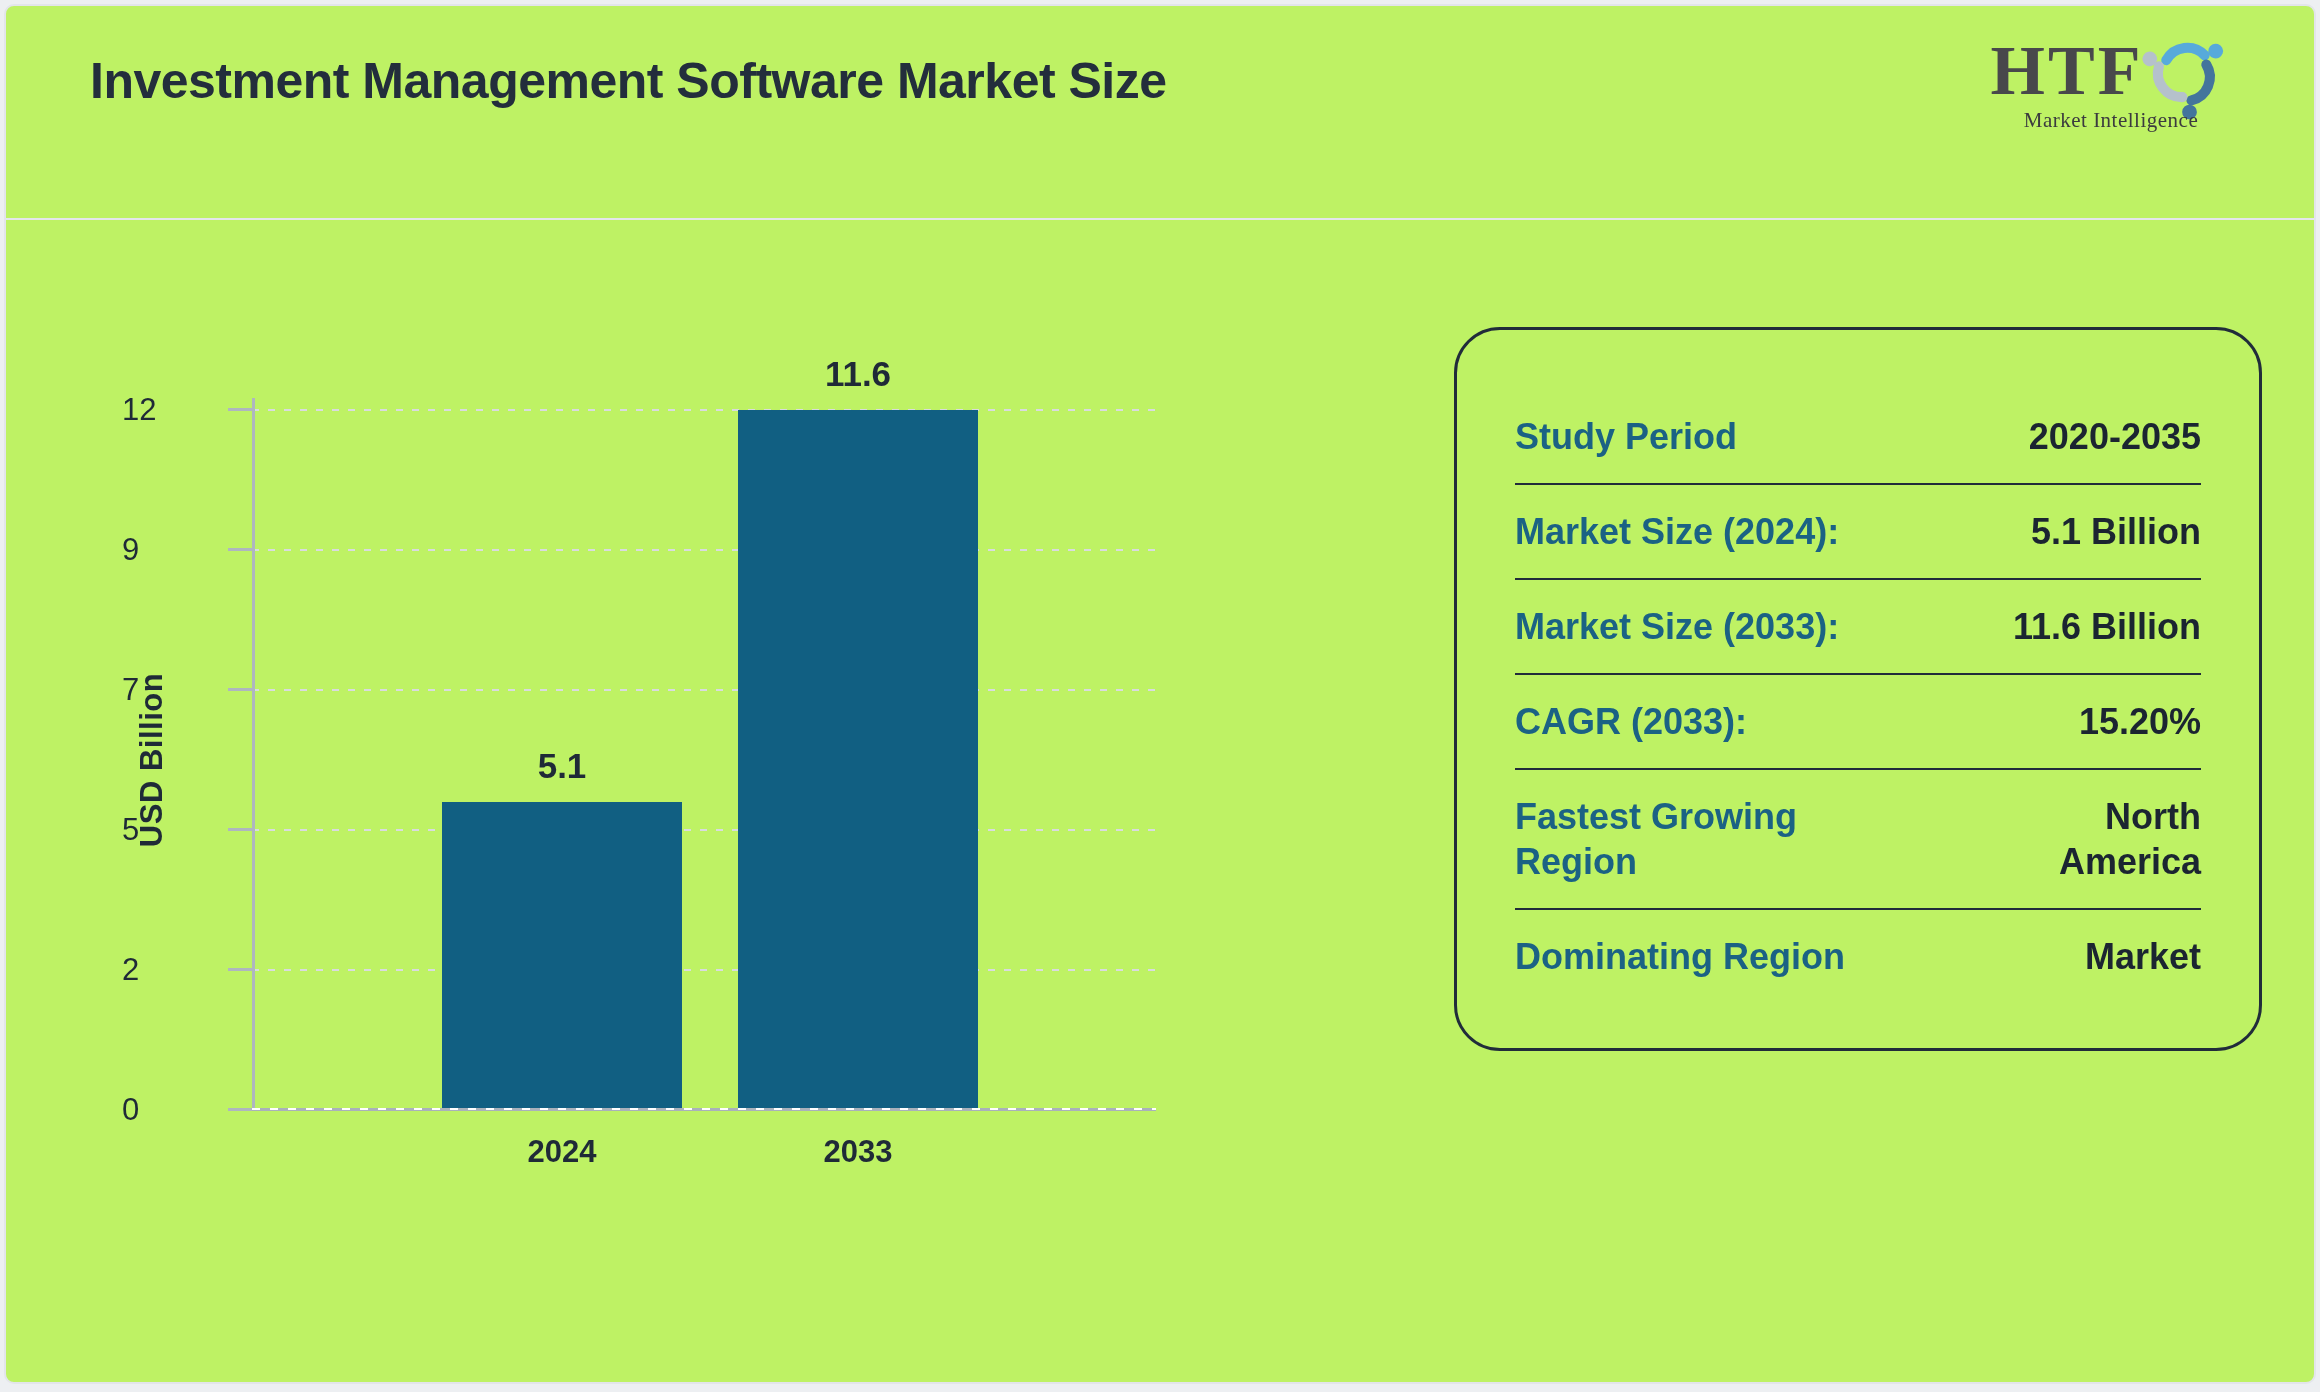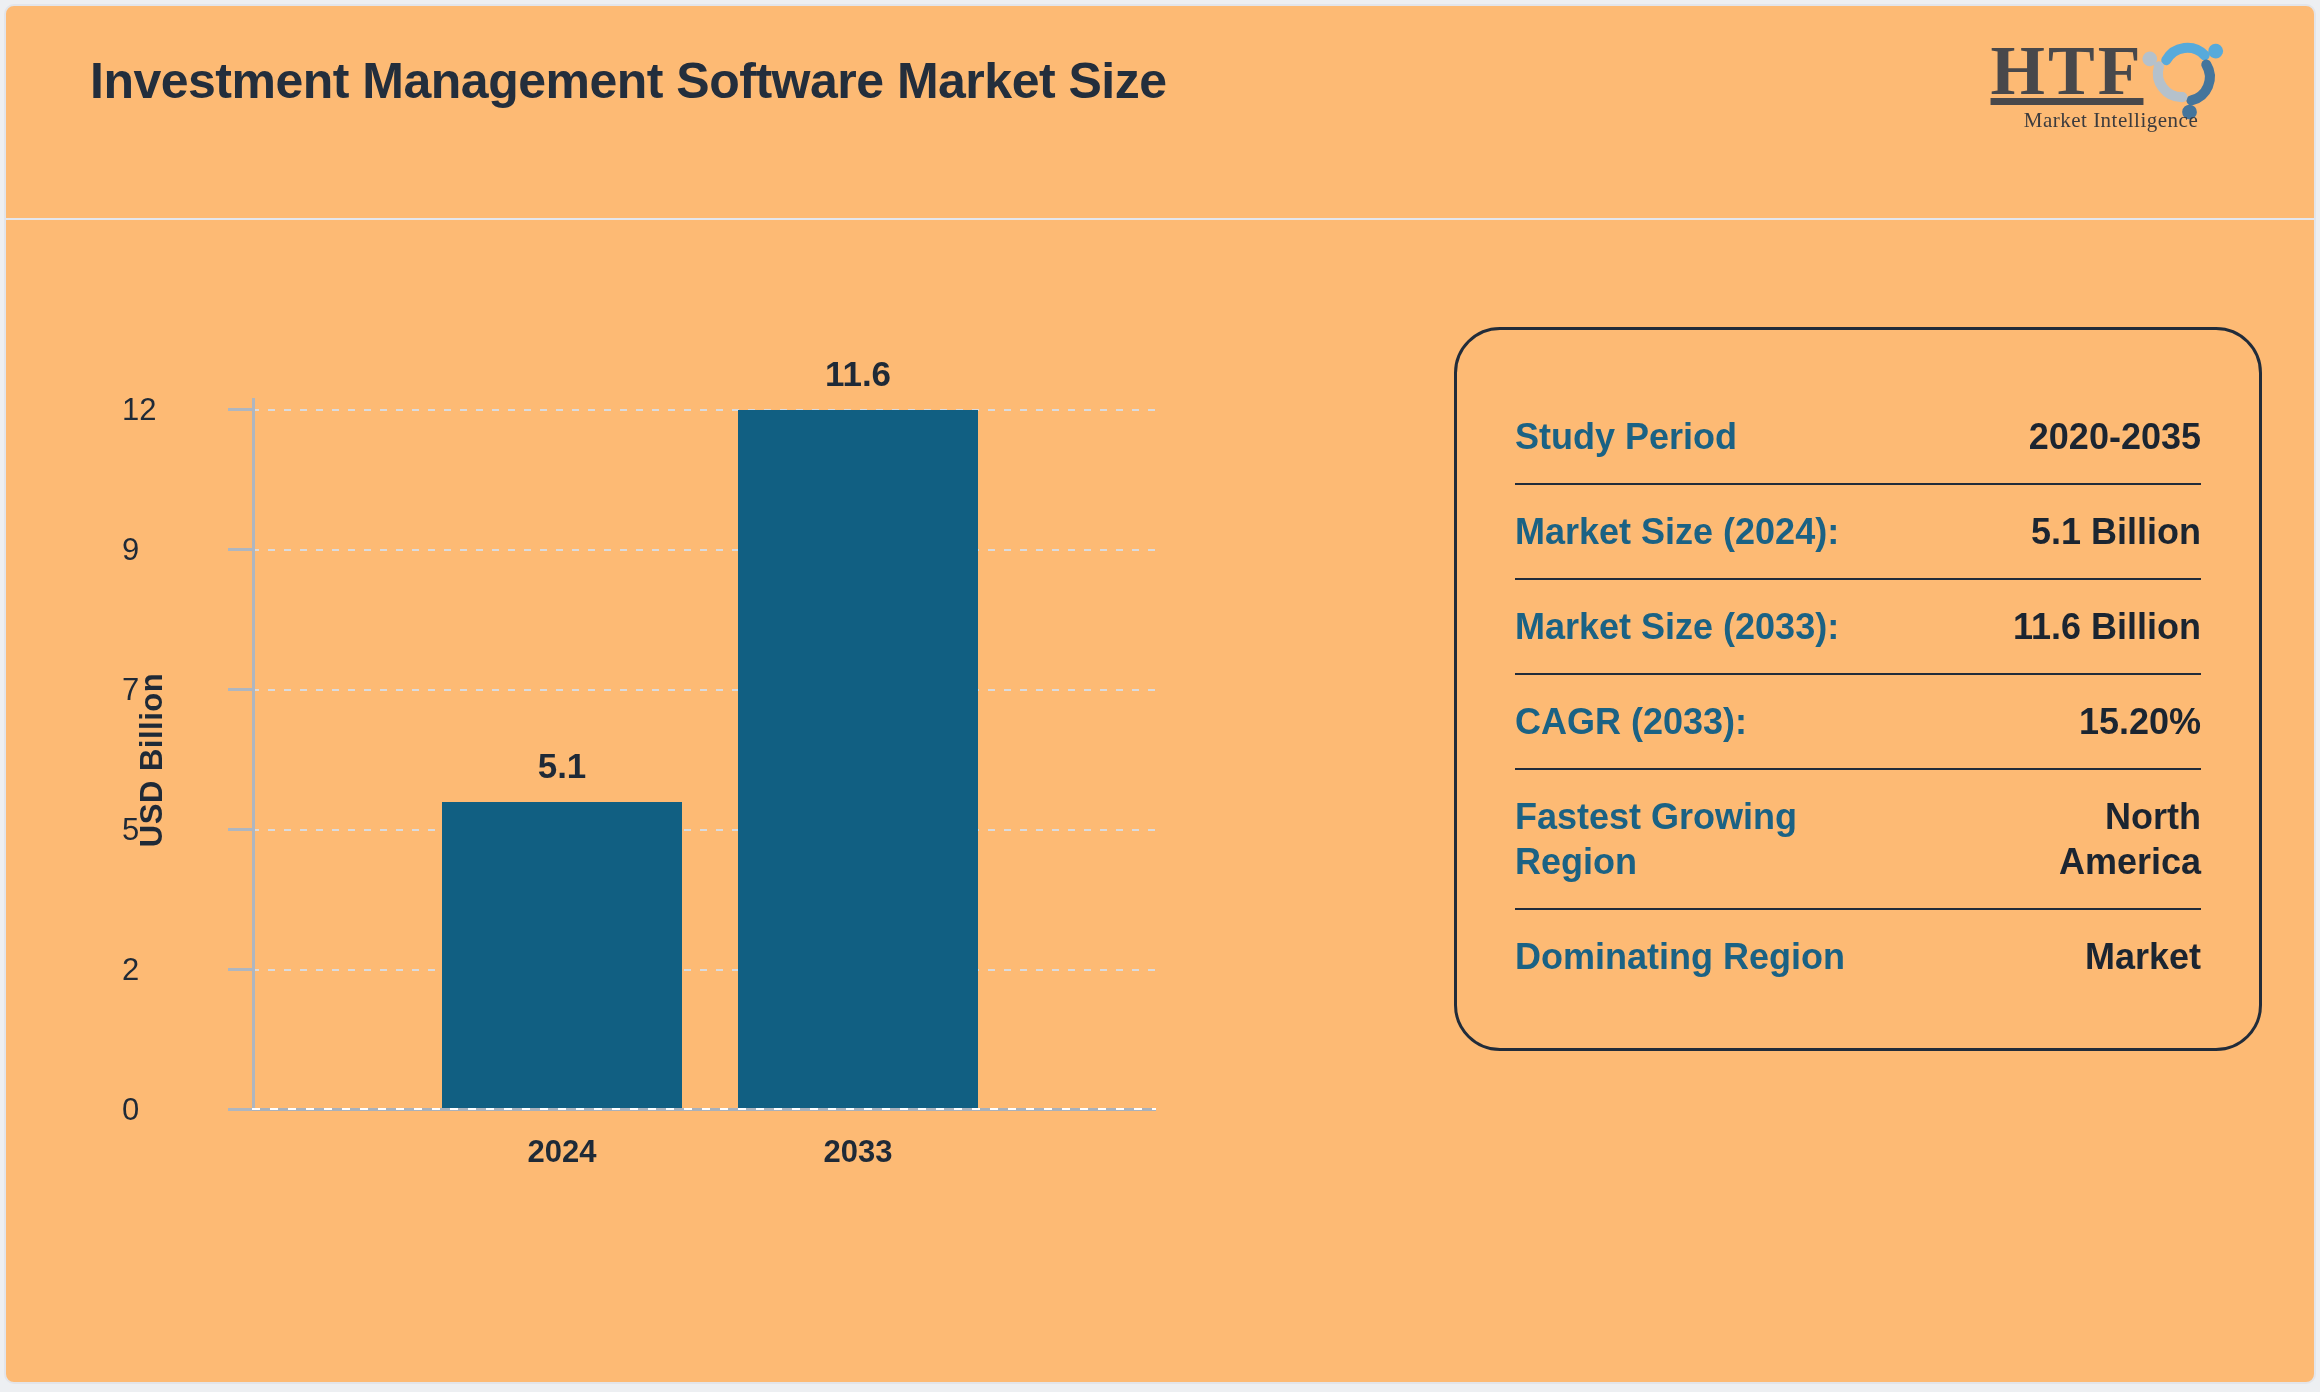--- a/index.html
+++ b/index.html
@@ -4,21 +4,21 @@
 <style>
   html,body{margin:0;padding:0;}
   body{
     width:2320px;height:1392px;overflow:hidden;
     background:#edeff2;
     font-family:"Liberation Sans", sans-serif;
     position:relative;
   }
   .card{
     position:absolute;left:4px;top:4px;right:4px;bottom:8px;
-    background:#fdba74;
+    background:#bef264;
     border:2px solid #e3e5ea;
     border-radius:10px;
     box-sizing:border-box;
   }
   
   .header{
     position:absolute;left:0;top:0;right:0;height:212px;
     border-bottom:2px solid #e4e6ec;
   }
   .title{
@@ -26,21 +26,21 @@
     font-size:50px;font-weight:bold;color:#232e3c;
     line-height:66px;letter-spacing:-0.5px;
   }
   .logo{
     position:absolute;right:78px;top:22px;width:250px;text-align:center;
   }
   .logo-row{display:flex;align-items:flex-start;justify-content:center;}
   .logo-htf{
     font-family:"Liberation Serif", serif;
     font-size:70px;font-weight:600;color:#48484b;
-    letter-spacing:3px;line-height:86px;text-decoration:underline;
+    letter-spacing:3px;line-height:86px;
   }
   .logo-swirl{width:92px;height:92px;margin-left:-4px;}
   .logo-sub{
     font-size:21px;color:#3b3b3e;margin-top:-12px;
     font-family:"Liberation Serif", serif;letter-spacing:0.5px;
   }
   
   .plot{
     position:absolute;left:246px;top:398px;width:904px;height:706px;
   }

